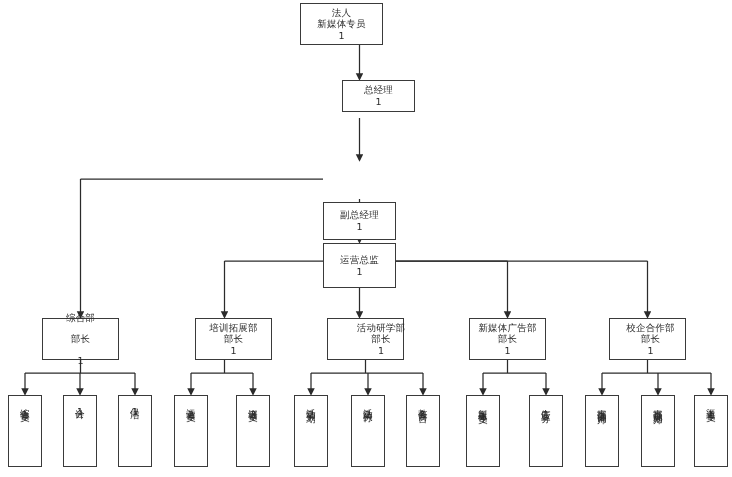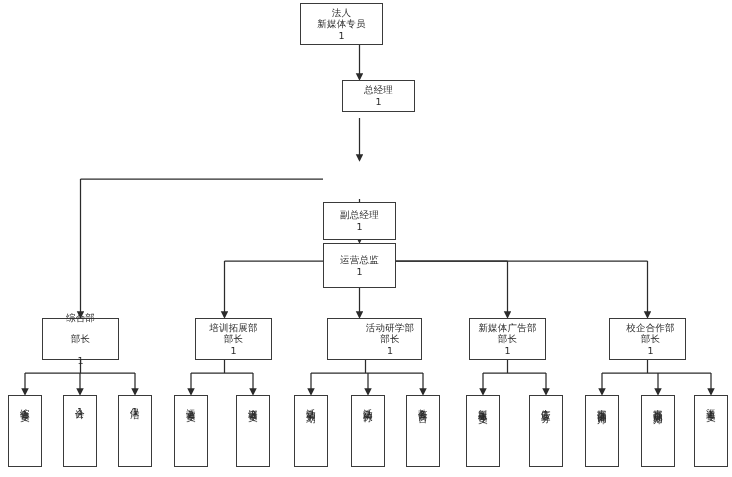--- a/index.html
+++ b/index.html
@@ -137,21 +137,21 @@
       <div class="node horizontal" style="left: 42px; top: 318px; width: 77px; height: 42px; gap: 10px;">
         <span class="line">综合部</span>
         <span class="line">部长</span>
         <span class="line">1</span>
       </div>
       <div class="node horizontal" style="left: 186px; top: 318px; width: 77px; height: 42px; margin-left: 9px;">
         <span class="line">培训拓展部</span>
         <span class="line">部长</span>
         <span class="line">1</span>
       </div>
-      <div class="node horizontal" style="left: 327px; top: 318px; width: 95px; height: 42px; padding-left: 34px;">
+      <div class="node horizontal" style="left: 327px; top: 318px; width: 77px; height: 42px; padding-left: 34px;">
         <span class="line">活动研学部</span>
         <span class="line">部长</span>
         <span class="line">1</span>
       </div>
       <div class="node horizontal" style="left: 469px; top: 318px; width: 77px; height: 42px;">
         <span class="line">新媒体广告部</span>
         <span class="line">部长</span>
         <span class="line">1</span>
       </div>
       <div class="node horizontal" style="left: 609px; top: 318px; width: 77px; height: 42px; padding-left: 9px;">

